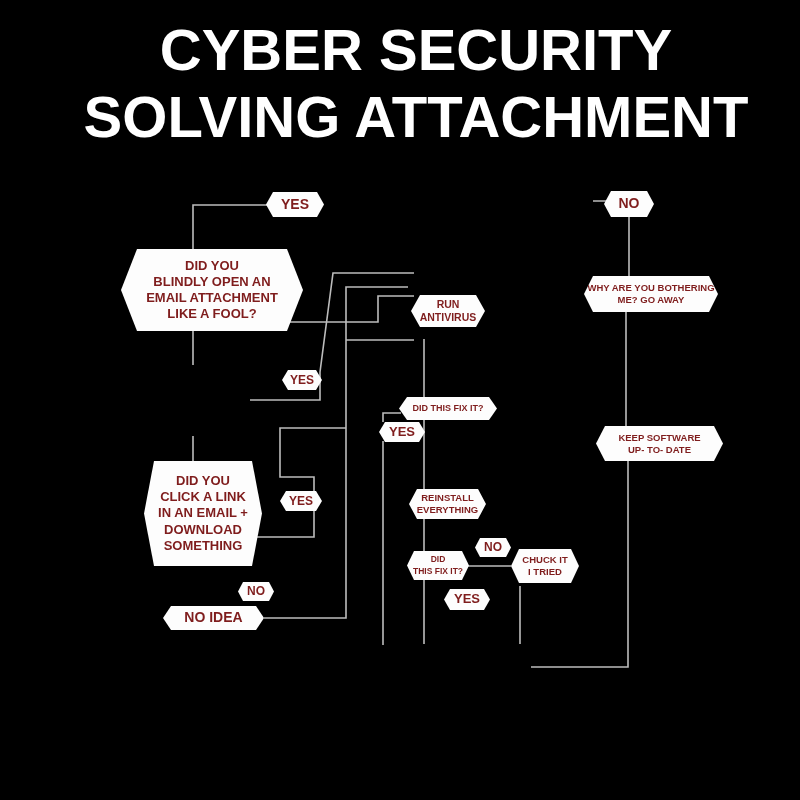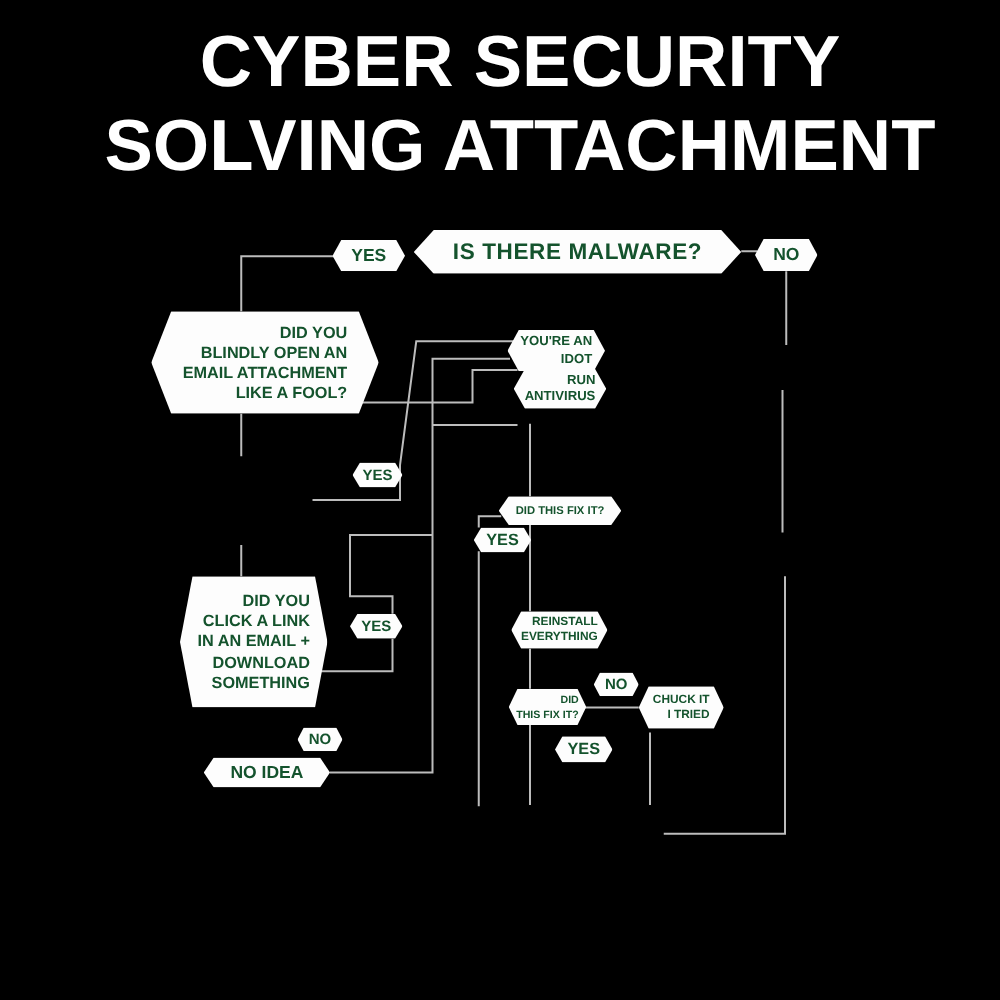--- a/index.html
+++ b/index.html
@@ -7,22 +7,22 @@
     position:relative;width:800px;height:800px;background:#000;overflow:hidden;
     font-family:"Liberation Sans","DejaVu Sans",sans-serif;
     margin-left:16px;
   }
   #title{
     position:absolute;top:16px;left:0;width:800px;text-align:center;color:#fff;
     font-weight:bold;font-size:58px;line-height:1.16;letter-spacing:0px;
   }
   #wires{position:absolute;left:0;top:0;}
   .node{
-    position:absolute;background:#fdfdfd;color:#14532d;font-weight:bold;
-    display:flex;align-items:center;justify-content:center;text-align:right;
+    position:absolute;background:#fdfdfd;color:#7f1d1d;font-weight:bold;
+    display:flex;align-items:center;justify-content:center;text-align:center;
     white-space:pre-line;text-transform:uppercase;line-height:1.25;
     clip-path:polygon(var(--c) 0,calc(100% - var(--c)) 0,100% 50%,calc(100% - var(--c)) 100%,var(--c) 100%,0 50%);
   }
 </style>
 </head>
 <body>
 
 <div id="poster">
 
   <div id="title">
@@ -50,45 +50,46 @@
       M385 413 H367 V422
       M367 441 V645
       M408 420 V489
       M408 519 V551
       M408 580 V644
       M452 566 H495
       M504 586 V644
     "></path>
   </svg>
 
-  <div class="node" style="left:315px;top:184px;width:262px;height:35px;font-size:18px;letter-spacing:.5px;--c:16px">IS THERE MALWARE?</div>
 
   <div class="node" style="left:250px;top:192px;width:58px;height:25px;font-size:14px;--c:7px">YES</div>
 
   <div class="node" style="left:588px;top:191px;width:50px;height:26px;font-size:14px;--c:7px">NO</div>
 
   <div class="node" style="left:105px;top:249px;width:182px;height:82px;font-size:13px;--c:16px">DID YOU
 BLINDLY OPEN AN
 EMAIL ATTACHMENT
 LIKE A FOOL?</div>
 
-  <div class="node" style="left:390px;top:264px;width:78px;height:33px;font-size:10.5px;--c:9px">YOU'RE AN
-IDOT</div>
 
+  <div class="node" style="left:568px;top:276px;width:134px;height:36px;font-size:9.5px;--c:9px">WHY ARE YOU BOTHERING
+ME? GO AWAY</div>
 
   <div class="node" style="left:395px;top:295px;width:74px;height:32px;font-size:10.5px;--c:9px">RUN
 ANTIVIRUS</div>
 
 
   <div class="node" style="left:266px;top:370px;width:40px;height:20px;font-size:12px;--c:6px">YES</div>
 
   <div class="node" style="left:383px;top:397px;width:98px;height:23px;font-size:9px;--c:8px">DID THIS FIX IT?</div>
 
   <div class="node" style="left:363px;top:422px;width:46px;height:20px;font-size:13px;--c:6px">YES</div>
 
+  <div class="node" style="left:580px;top:426px;width:127px;height:35px;font-size:9.5px;--c:9px">KEEP SOFTWARE
+UP- TO- DATE</div>
 
   <div class="node" style="left:128px;top:461px;width:118px;height:105px;font-size:13px;--c:10px">DID YOU
 CLICK A LINK
 IN AN EMAIL +
 DOWNLOAD
 SOMETHING</div>
 
   <div class="node" style="left:264px;top:491px;width:42px;height:20px;font-size:12px;--c:6px">YES</div>
 
   <div class="node" style="left:393px;top:489px;width:77px;height:30px;font-size:9.5px;--c:8px">REINSTALL

